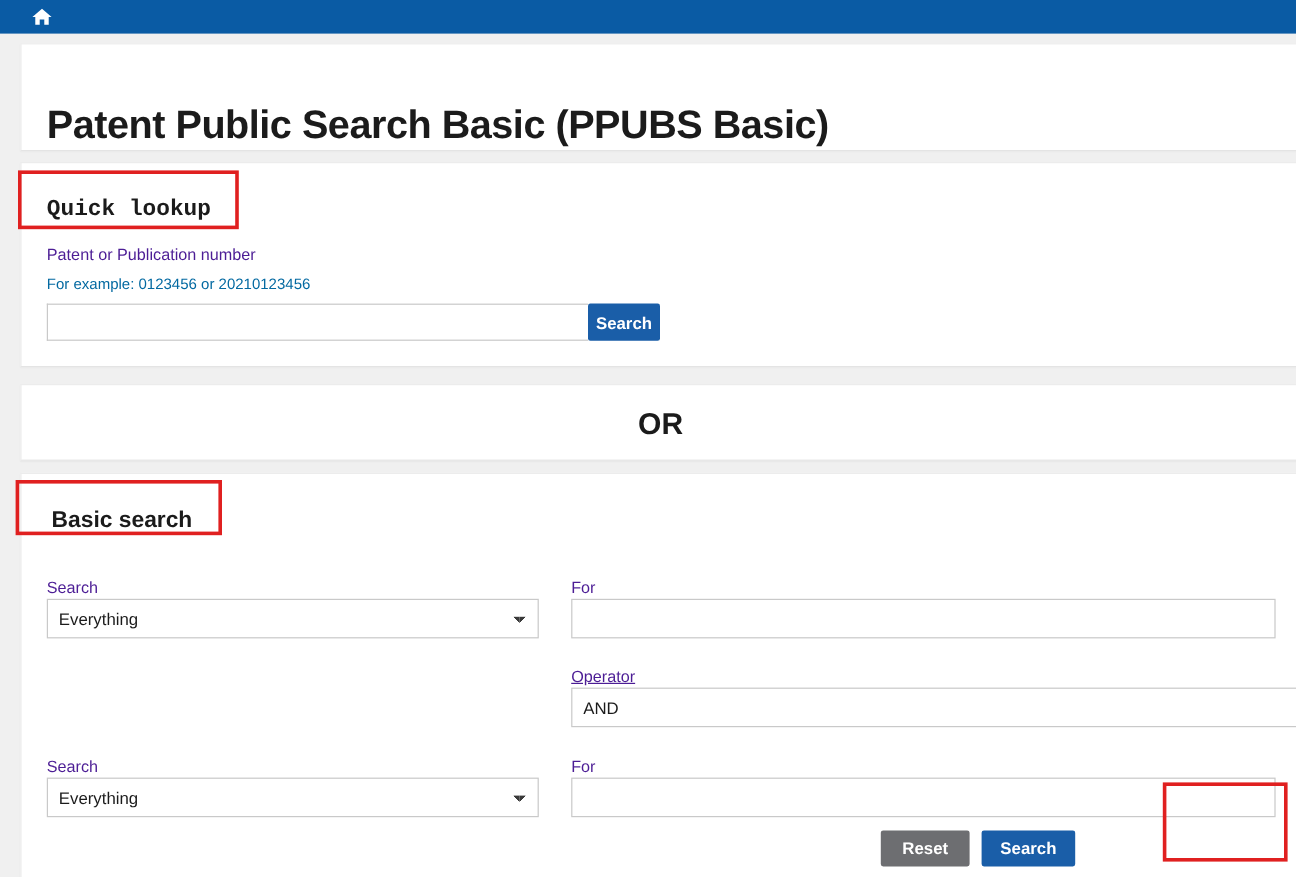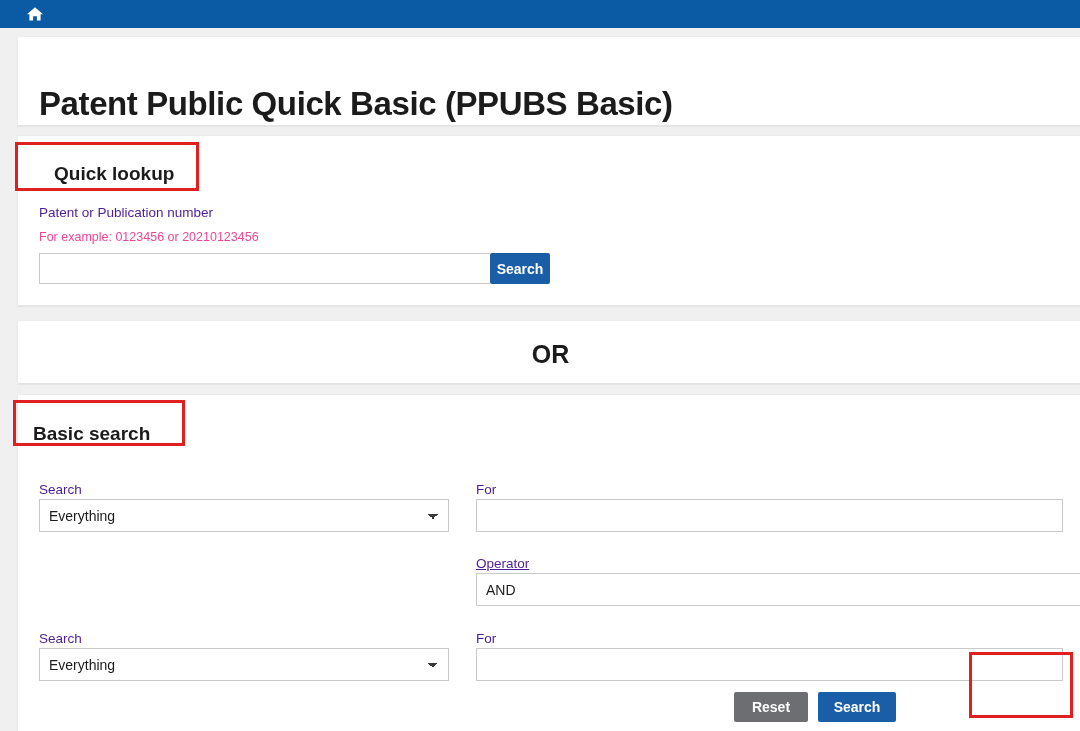--- a/index.html
+++ b/index.html
@@ -81,35 +81,36 @@
     border-bottom: 1px solid #e4e4e4;
     border-right: none;
   }
   .section-heading {
     font-size: 19px;
     font-weight: bold;
     color: #1b1b1b;
   }
   .quick-heading {
     position: absolute;
-    left: 36px;
+    left: 21px;
     top: 27px;
+    font-family: Liberation Mono, monospace;
   }
   .field-label {
     font-size: 13.5px;
     color: #4c1d95;
   }
   .quick-label {
     position: absolute;
     left: 21px;
     top: 69px;
   }
   .hint-text {
     font-size: 12.5px;
-    color: #ec4899;
+    color: #0369a1;
   }
   .quick-hint {
     position: absolute;
     left: 21px;
     top: 94px;
   }
   .quick-input-row {
     position: absolute;
     left: 21px;
     top: 117px;
@@ -176,21 +177,21 @@
     top: 366px;
     width: 1075px;
     height: 355px;
     border-left: 1px solid #ececec;
     border-top: 1px solid #ececec;
     border-bottom: 1px solid #e4e4e4;
     border-right: none;
   }
   .basic-heading {
     position: absolute;
-    left: 15px;
+    left: 25px;
     top: 28px;
   }
 
   .form-row { position: absolute; }
 
   .lbl-search-1 { left: 21px;  top: 87px; }
   .lbl-for-1    { left: 458px; top: 87px; }
   .lbl-operator { left: 458px; top: 161px; text-decoration: underline; }
   .lbl-search-2 { left: 21px;  top: 236px; }
   .lbl-for-2    { left: 458px; top: 236px; }
@@ -270,21 +271,21 @@
   <a class="home-icon" href="#">
     <svg viewBox="0 0 18 16" width="18" height="16" aria-hidden="true">
       <path d="M9 1.2 L17 8.2 L14.6 8.2 L14.6 14.6 L10.9 14.6 L10.9 10.3 L7.1 10.3 L7.1 14.6 L3.4 14.6 L3.4 8.2 L1 8.2 Z" fill="#ffffff"></path>
     </svg>
   </a>
 </div>
 
 <div class="page-wrap">
 
   <div class="card title-card">
-    <h1 class="page-title">Patent Public Quick Basic (PPUBS Basic)</h1>
+    <h1 class="page-title">Patent Public Search Basic (PPUBS Basic)</h1>
   </div>
 
   <div class="card quick-card">
     <div class="section-heading quick-heading">Quick lookup</div>
     <div class="field-label quick-label">Patent or Publication number</div>
     <div class="hint-text quick-hint">For example: 0123456 or 20210123456</div>
     <div class="quick-input-row">
       <input class="quick-input" type="text" placeholder="" style="">
       <button class="btn btn-primary quick-search-btn">Search</button>
     </div>

